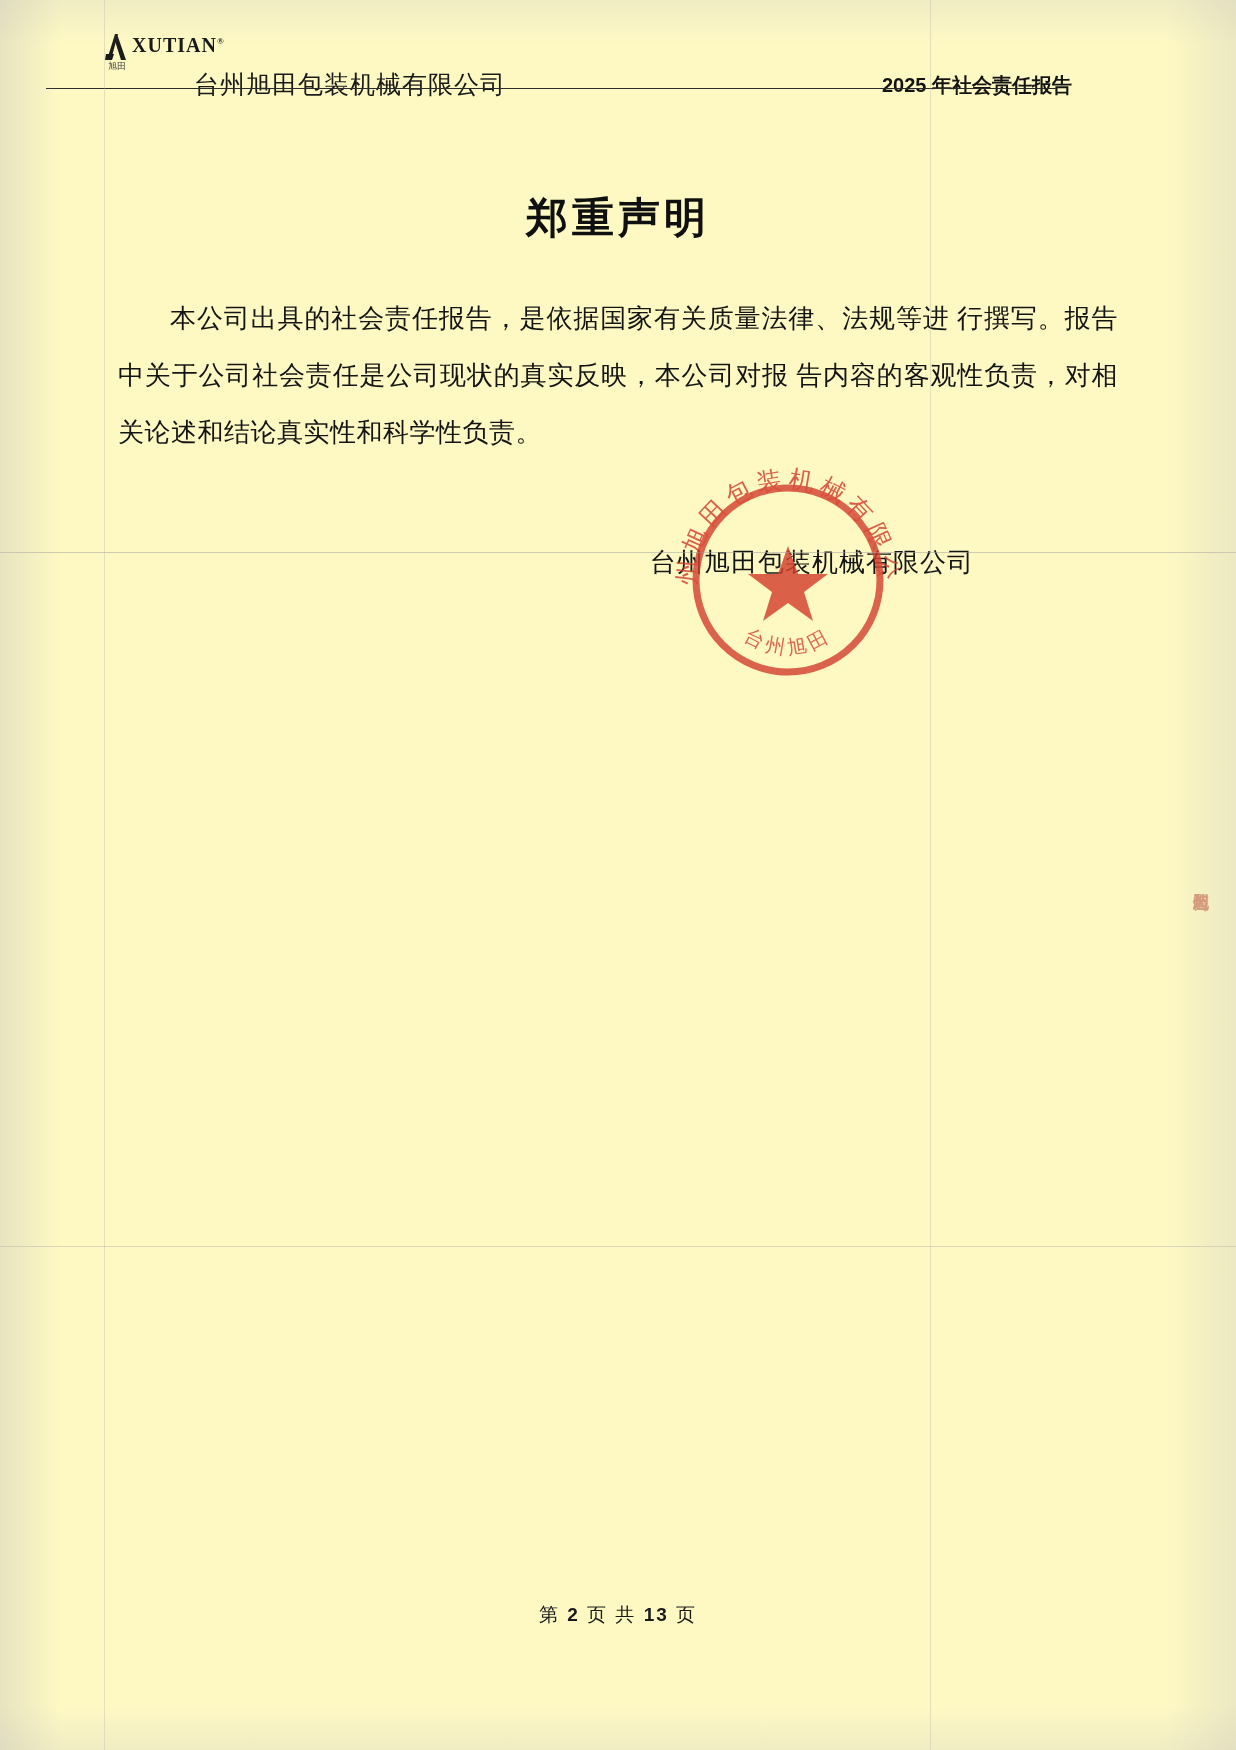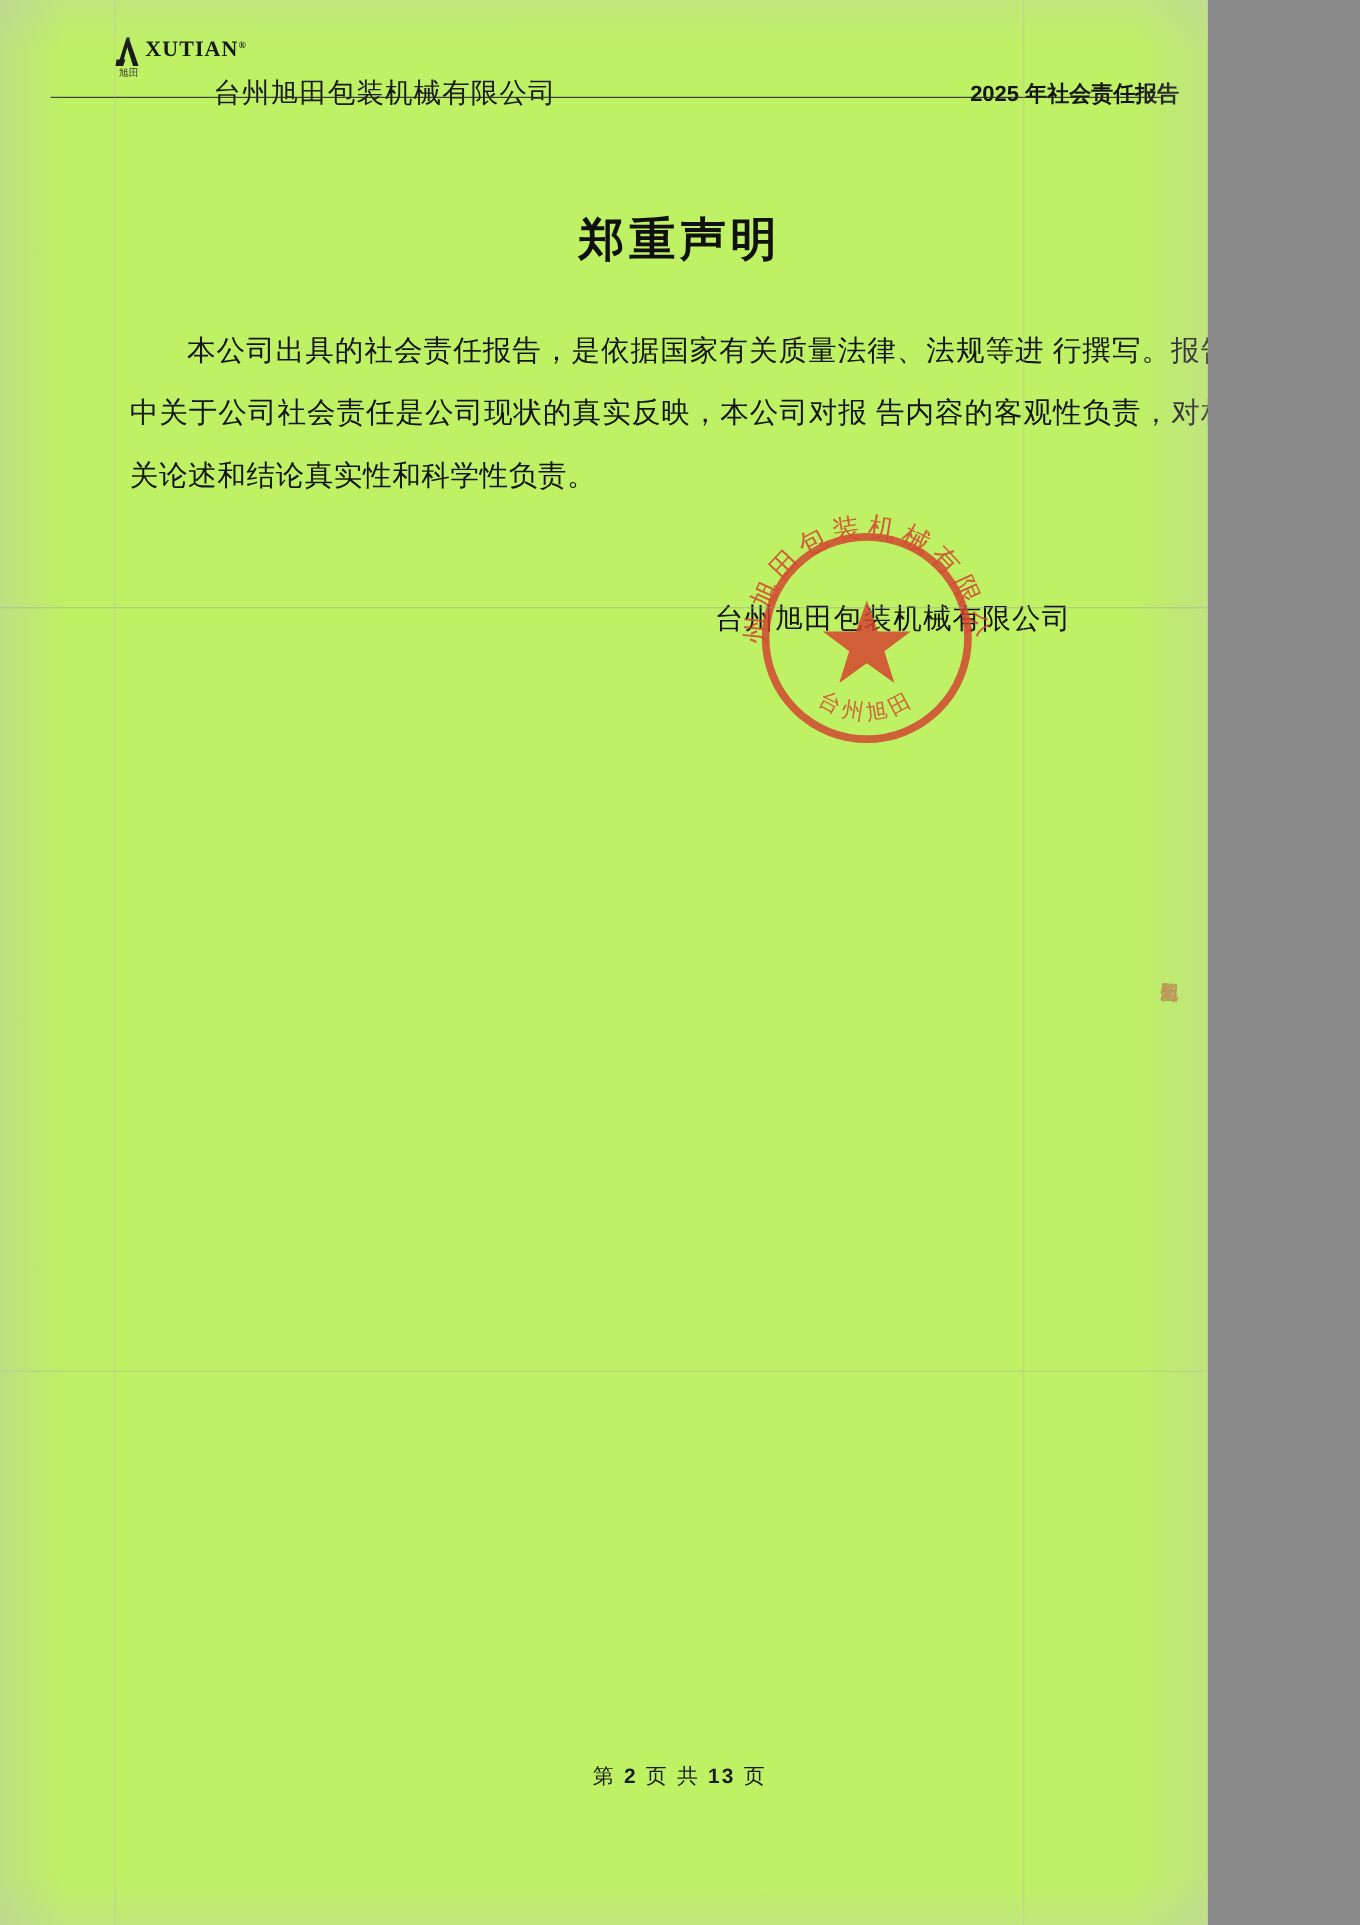--- a/index.html
+++ b/index.html
@@ -5,23 +5,23 @@
   html, body {
     margin: 0;
     padding: 0;
     background: #8a8a8a;
   }
   body {
     font-family: "Liberation Serif", "DejaVu Serif", serif;
   }
   .page {
     position: relative;
-    width: 1098px;
+    width: 1236px;
     height: 1750px;
-    background: #bef264;
+    background: #fef9c3;
     overflow: hidden;
   }
   
   .scan-shade {
     position: absolute;
     inset: 0;
     pointer-events: none;
     background:
       linear-gradient(to right, rgba(190,188,185,0.35) 0px, rgba(255,255,255,0) 60px),
       linear-gradient(to left, rgba(195,193,190,0.3) 0px, rgba(255,255,255,0) 70px),

